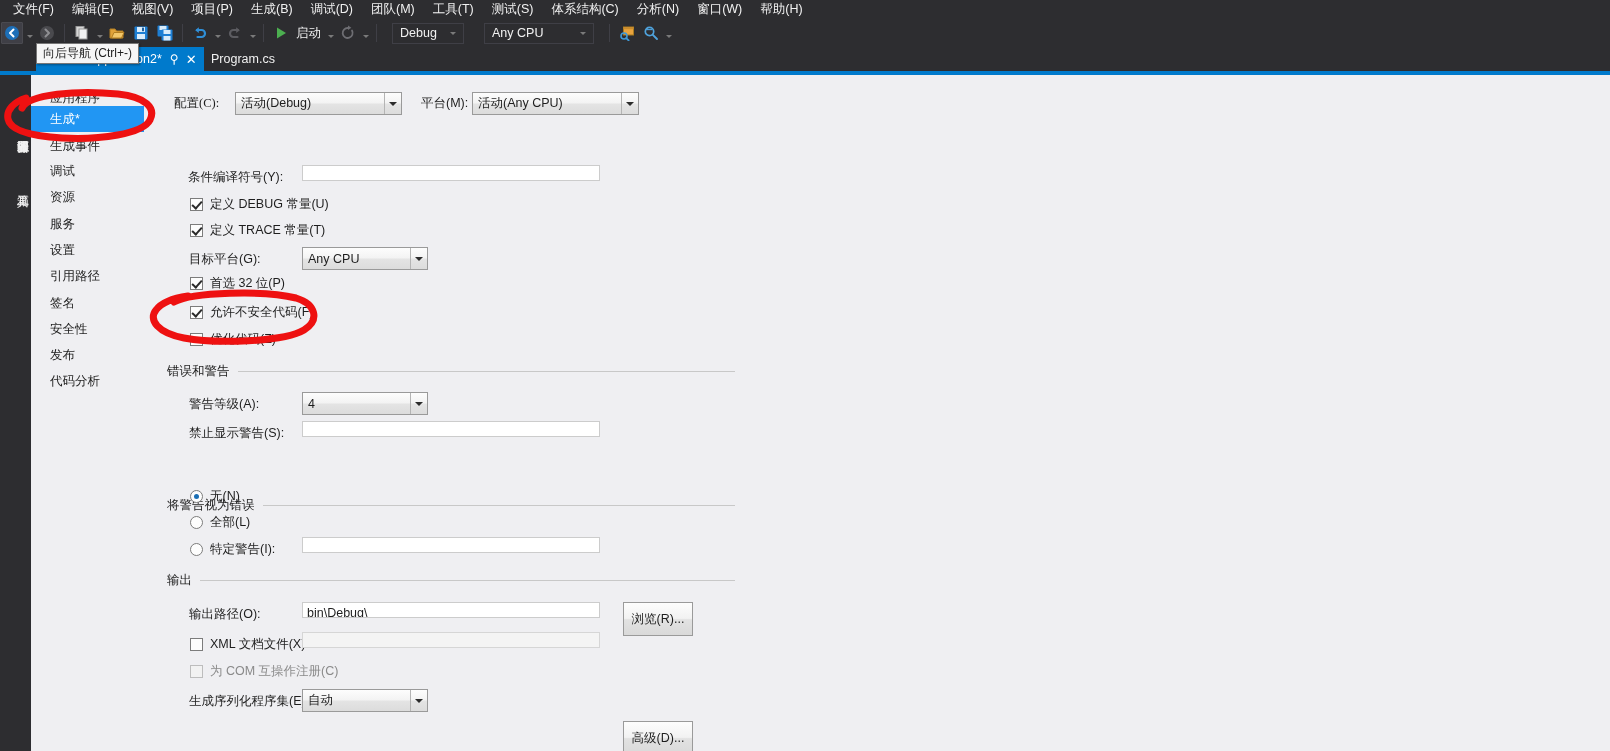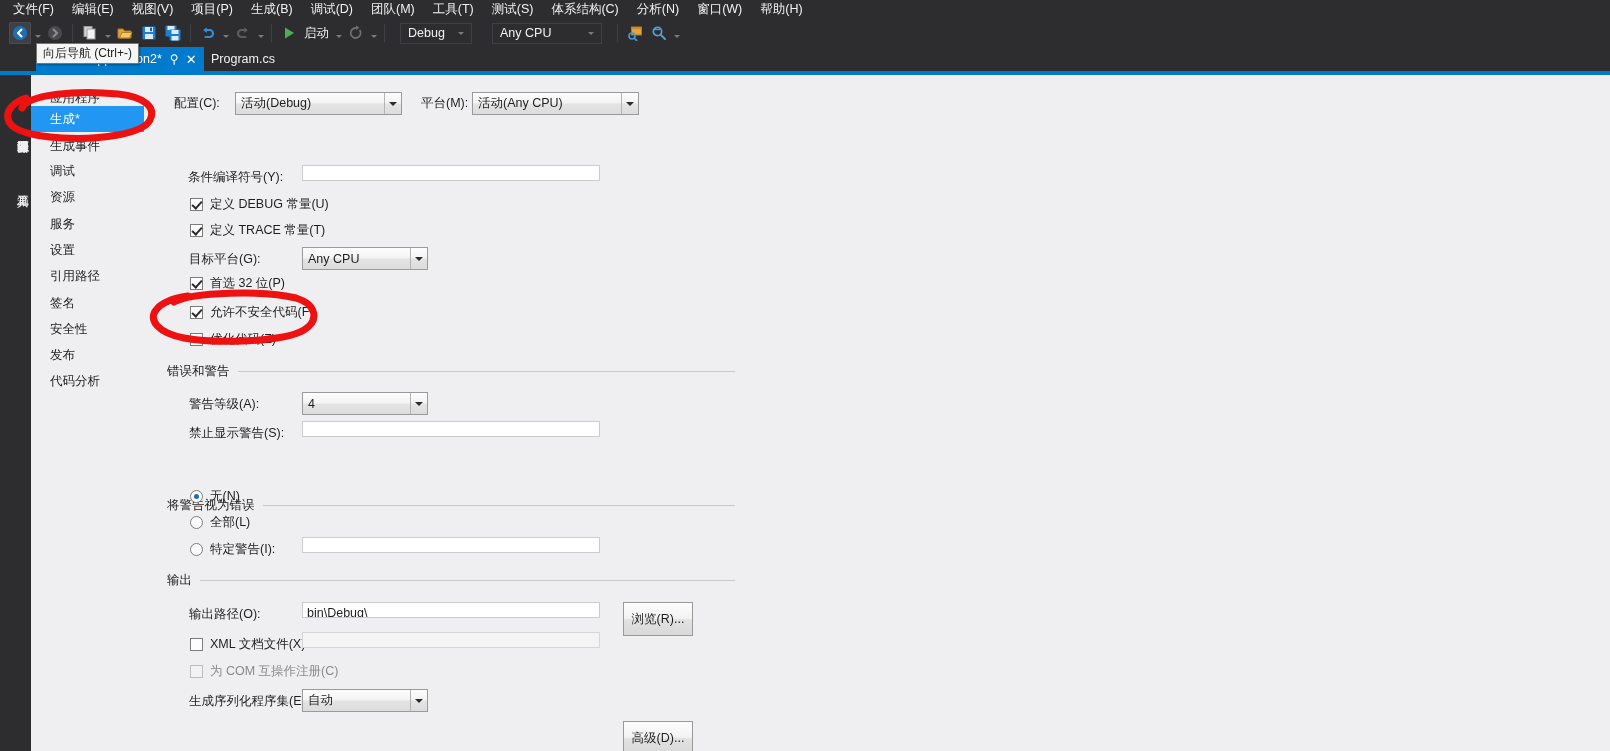--- a/index.html
+++ b/index.html
@@ -20,21 +20,21 @@
   }
   .menu-item{
     font-size:12.5px;color:#f1f1f1;padding:2px 9px 3px 9px;
     white-space:nowrap;cursor:default;line-height:14px;
   }
 
   
   .toolbar{
     position:absolute;left:0;top:19px;width:1610px;height:28px;
     background:#2d2d30;display:flex;align-items:center;
-    padding-left:8px;box-sizing:border-box;
+    box-sizing:border-box;
   }
   .tb-btn{
     width:22px;height:22px;display:flex;align-items:center;justify-content:center;
     margin:0 1px;position:relative;cursor:default;border-radius:1px;
   }
   .tb-btn.active{background:#3f3f46;border:1px solid #4a4a50;box-sizing:border-box;}
   .tb-arrow{
     width:11px;height:22px;display:flex;align-items:flex-end;justify-content:center;
     padding-bottom:6px;box-sizing:border-box;cursor:default;
   }
@@ -372,21 +372,21 @@
       <div class="cat" style="position:absolute;top:162px;width:116px;">设置</div>
       <div class="cat" style="position:absolute;top:188px;width:116px;">引用路径</div>
       <div class="cat" style="position:absolute;top:215px;width:116px;">签名</div>
       <div class="cat" style="position:absolute;top:241px;width:116px;">安全性</div>
       <div class="cat" style="position:absolute;top:267px;width:116px;">发布</div>
       <div class="cat" style="position:absolute;top:293px;width:116px;">代码分析</div>
     </div>
 
     <div class="pane">
 
-      <div class="row" style="left:27px;top:20px;">
+      <div class="row" style="left:27px;top:20px;font-family:Liberation Serif, serif;">
         <span class="lbl">配置(C):</span>
       </div>
       <div class="wcombo" style="position:absolute;left:88px;top:17px;width:167px;">
         <span class="ctxt">活动(Debug)</span>
         <span class="cbtn">
             <span class="dncaret"></span>
           </span>
       </div>
 
       <div class="row" style="left:274px;top:20px;">

